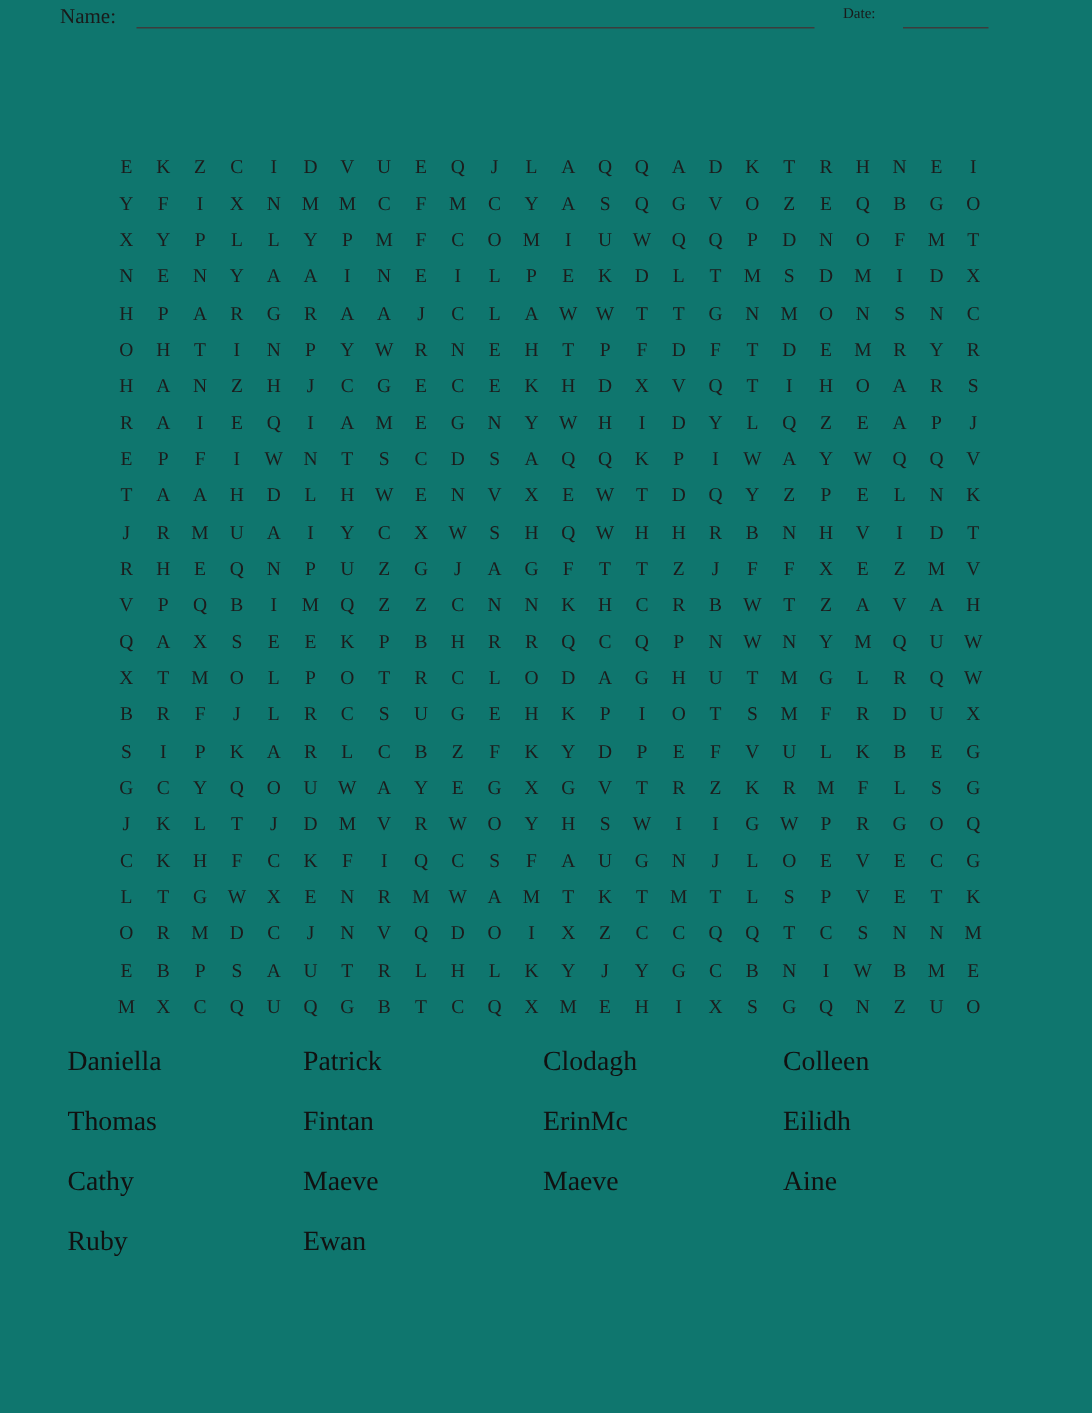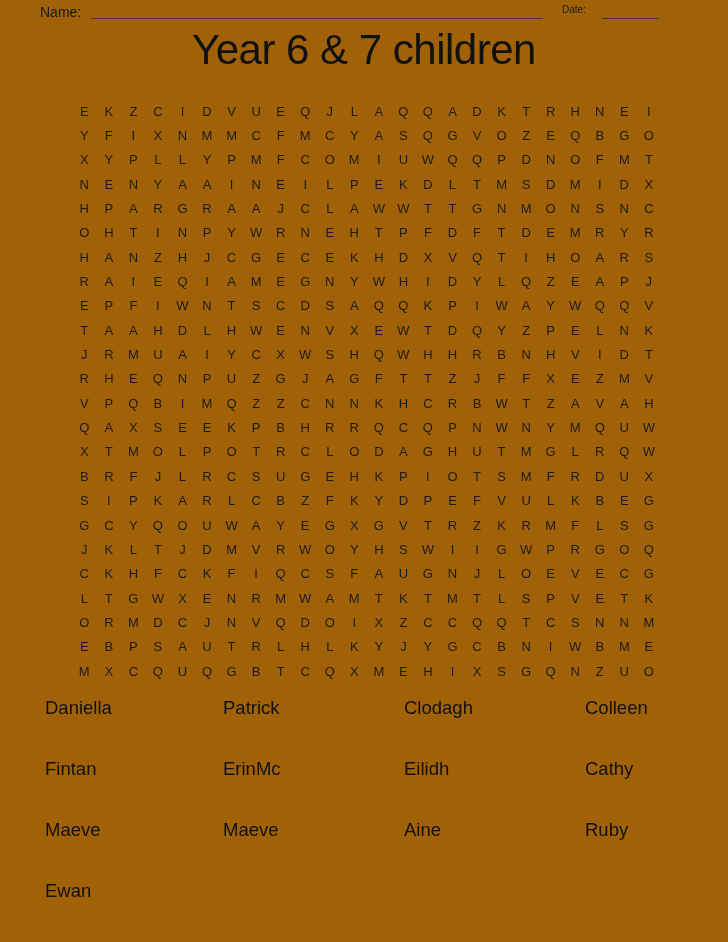--- a/index.html
+++ b/index.html
@@ -4,22 +4,22 @@
 <style>
   html, body {
     margin: 0;
     padding: 0;
     background: #ffffff;
   }
   .page {
     position: relative;
     width: 728px;
     height: 942px;
-    background: #a16207;
-    font-family: Liberation Sans, sans-serif;
+    background: #0f766e;
+    font-family: Liberation Serif, serif;
     color: #1a1a1a;
     overflow: hidden;
   }
   
   .name-label {
     position: absolute;
     left: 40px;
     top: 4px;
     font-size: 14px;
     font-weight: 500;
@@ -77,21 +77,20 @@
     font-weight: 500;
     color: #1c1c1c;
   }
   
   .words {
     position: absolute;
     left: 45px;
     top: 688px;
     display: grid;
     grid-template-columns: 157px 160px 160px 140px;
-    gap: 21px;
   }
   .word {
     height: 40px;
     line-height: 40px;
     font-size: 18.5px;
     font-weight: 500;
     color: #111111;
     white-space: nowrap;
   }
 </style>
@@ -99,21 +98,20 @@
 <body>
 
 <div class="page">
 
   <span class="name-label">Name:</span>
   <div class="name-line"></div>
 
   <span class="date-label">Date:</span>
   <div class="date-line"></div>
 
-  <h1 class="title">Year 6 &amp; 7 children</h1>
 
   <div class="grid">
       <span class="cell">E</span>
       <span class="cell">K</span>
       <span class="cell">Z</span>
       <span class="cell">C</span>
       <span class="cell">I</span>
       <span class="cell">D</span>
       <span class="cell">V</span>
       <span class="cell">U</span>
@@ -685,20 +683,21 @@
       <span class="cell">Z</span>
       <span class="cell">U</span>
       <span class="cell">O</span>
     </div>
 
   <div class="words">
       <div class="word">Daniella</div>
       <div class="word">Patrick</div>
       <div class="word">Clodagh</div>
       <div class="word">Colleen</div>
+      <div class="word">Thomas</div>
       <div class="word">Fintan</div>
       <div class="word">ErinMc</div>
       <div class="word">Eilidh</div>
       <div class="word">Cathy</div>
       <div class="word">Maeve</div>
       <div class="word">Maeve</div>
       <div class="word">Aine</div>
       <div class="word">Ruby</div>
       <div class="word">Ewan</div>
     </div>

